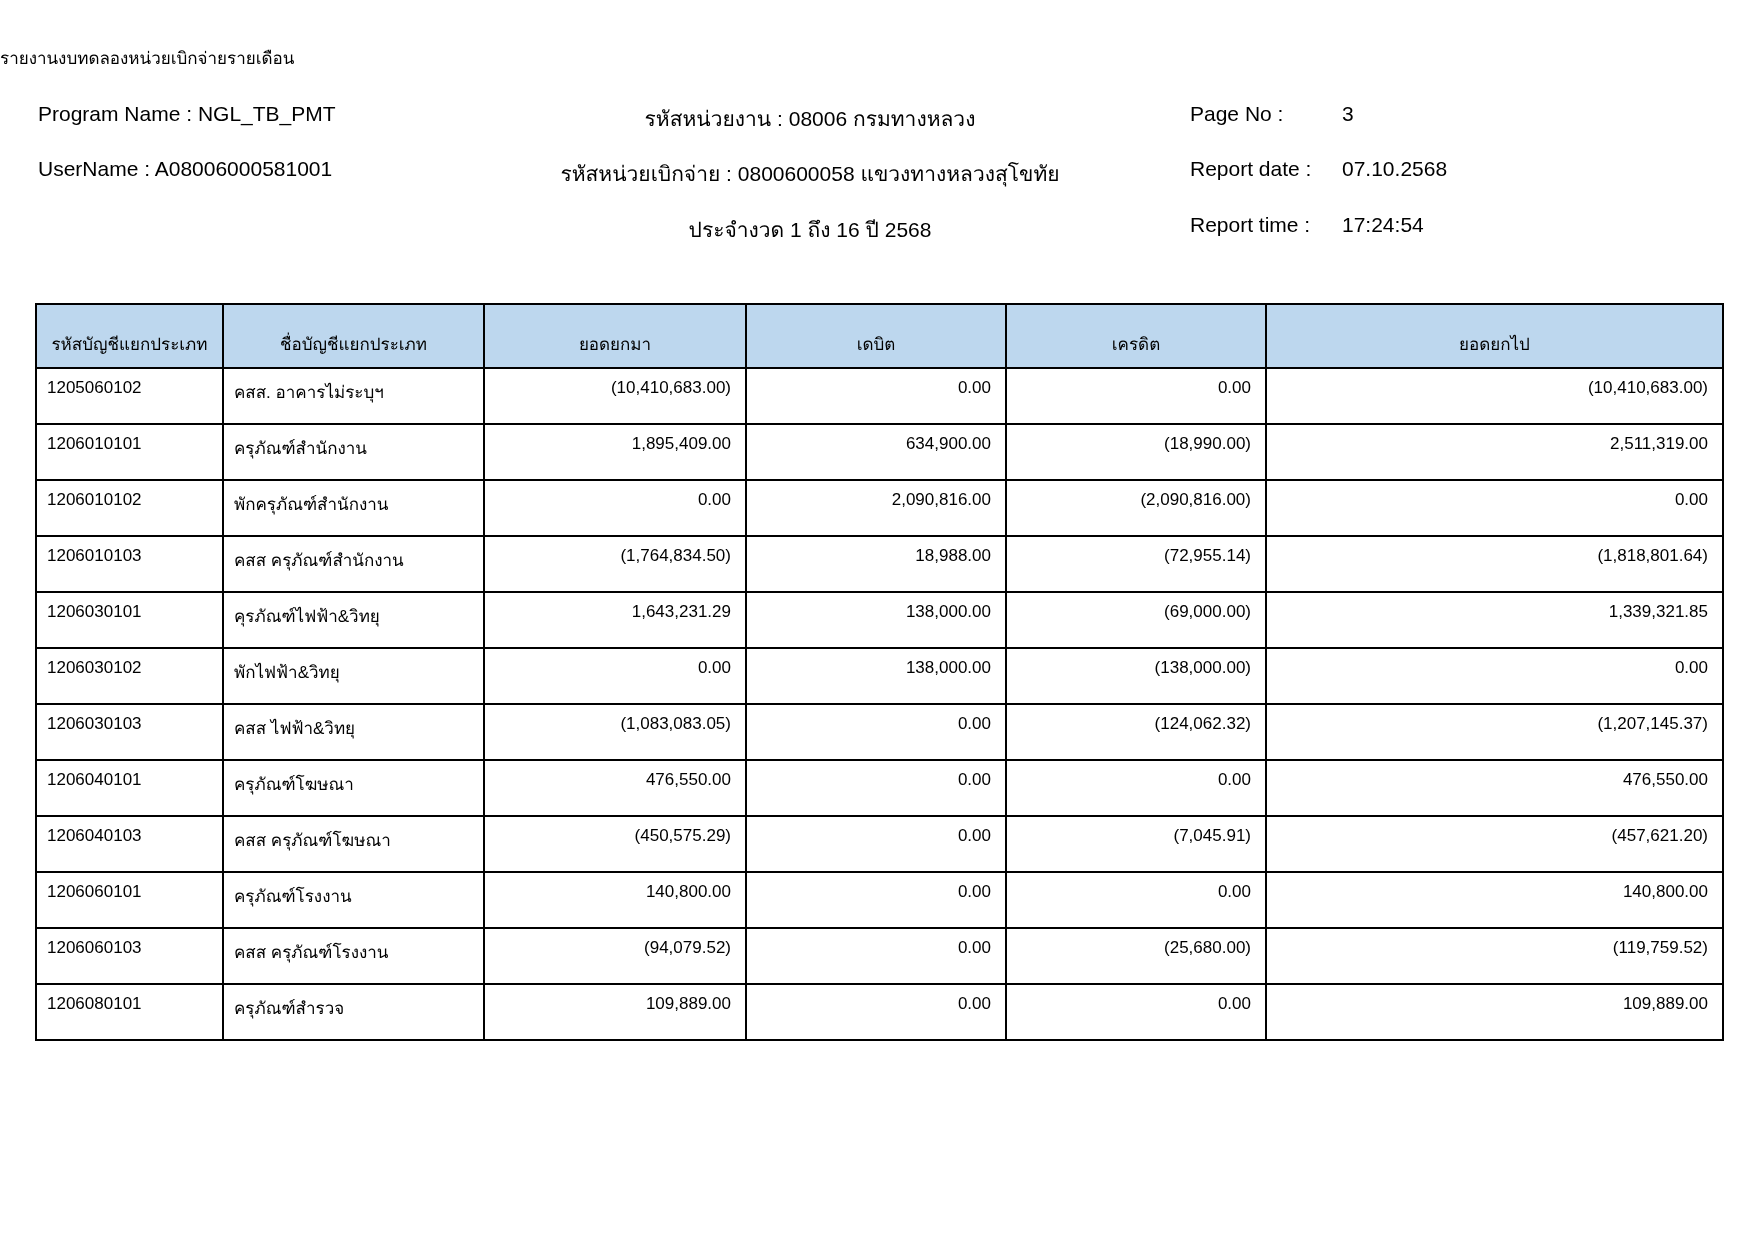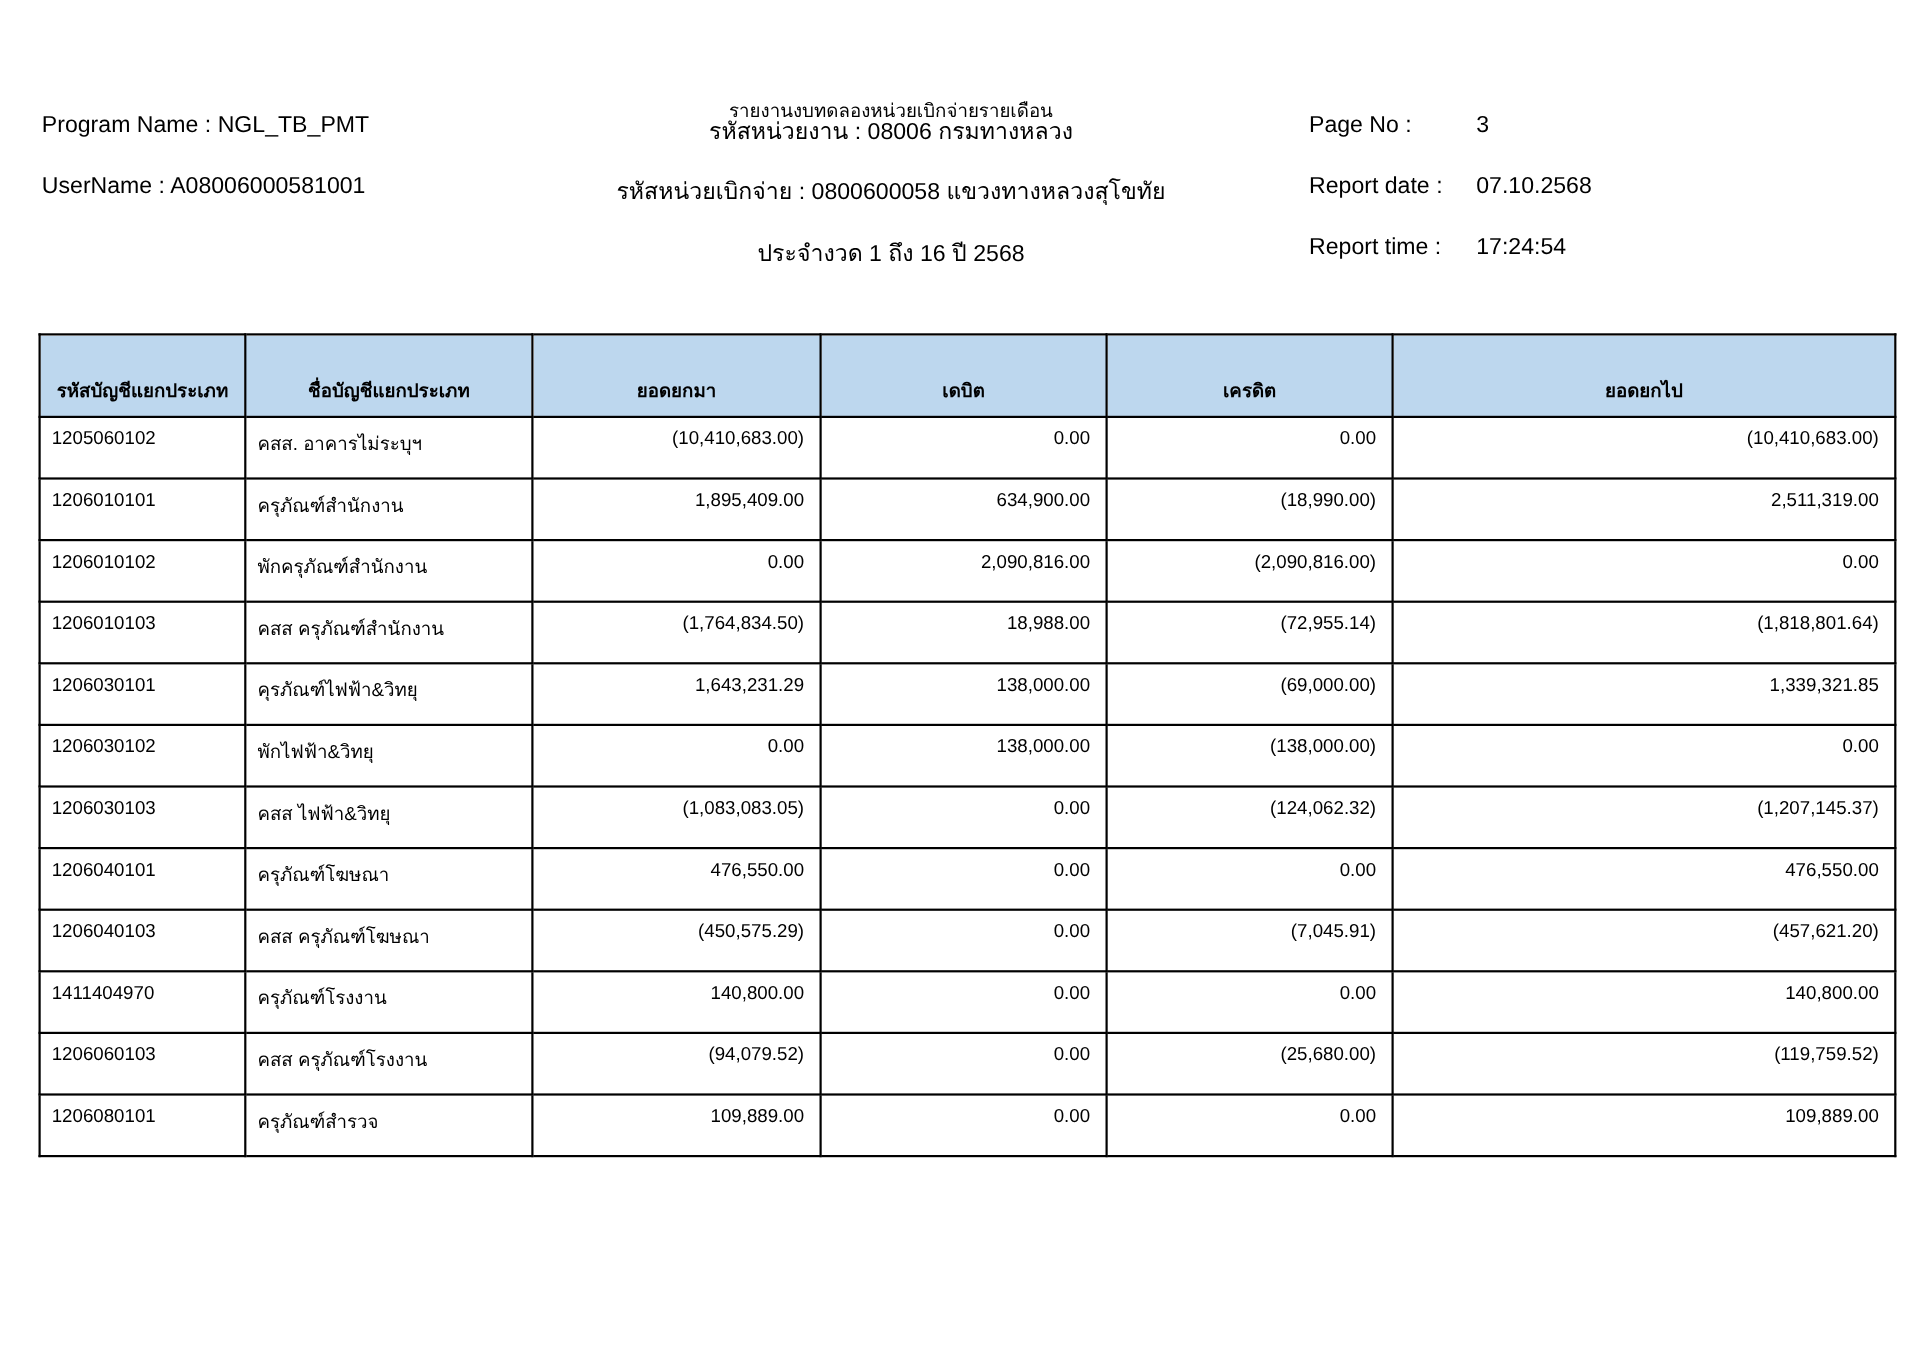--- a/index.html
+++ b/index.html
@@ -14,23 +14,21 @@
     width: 1755px;
     height: 1240px;
     background: #ffffff;
     overflow: hidden;
   }
   .report-title {
     position: absolute;
     top: 44px;
     left: 0;
     width: 1620px;
-    text-align: center;
     font-size: 17px;
-    margin-top: 42px;
   }
   .hdr-line { position: absolute; font-size: 21px; white-space: nowrap; }
   .hdr-left  { left: 38px; }
   .hdr-center { left: 0; width: 1620px; text-align: center; }
   .hdr-right-label { left: 1190px; }
   .hdr-right-value { left: 1342px; }
   .row-1 { top: 102px; }
   .row-2 { top: 157px; }
   .row-3 { top: 213px; }
 
@@ -43,25 +41,25 @@
     table-layout: fixed;
     font-size: 17px;
   }
   table.tb th, table.tb td {
     border: 2px solid #000000;
     box-sizing: border-box;
     overflow: hidden;
     white-space: nowrap;
   }
   table.tb th {
-    height: 75px;
+    height: 64px;
     vertical-align: bottom;
     padding: 0 4px 10px 4px;
     text-align: center;
-    font-weight: bold;
+    font-weight: normal;
   }
   table.tb td {
     height: 56px;
     vertical-align: top;
     padding-top: 9px;
   }
   td.txt { text-align: left; padding-left: 10px; padding-right: 4px; }
   td.num { text-align: right; padding-right: 14px; padding-left: 4px; }
 </style>
 </head>
@@ -171,21 +169,21 @@
         </tr>
         <tr>
           <td class="txt">1206040103</td>
           <td class="txt">คสส ครุภัณฑ์โฆษณา</td>
           <td class="num">(450,575.29)</td>
           <td class="num">0.00</td>
           <td class="num">(7,045.91)</td>
           <td class="num">(457,621.20)</td>
         </tr>
         <tr>
-          <td class="txt">1411404970</td>
+          <td class="txt">1206060101</td>
           <td class="txt">ครุภัณฑ์โรงงาน</td>
           <td class="num">140,800.00</td>
           <td class="num">0.00</td>
           <td class="num">0.00</td>
           <td class="num">140,800.00</td>
         </tr>
         <tr>
           <td class="txt">1206060103</td>
           <td class="txt">คสส ครุภัณฑ์โรงงาน</td>
           <td class="num">(94,079.52)</td>

